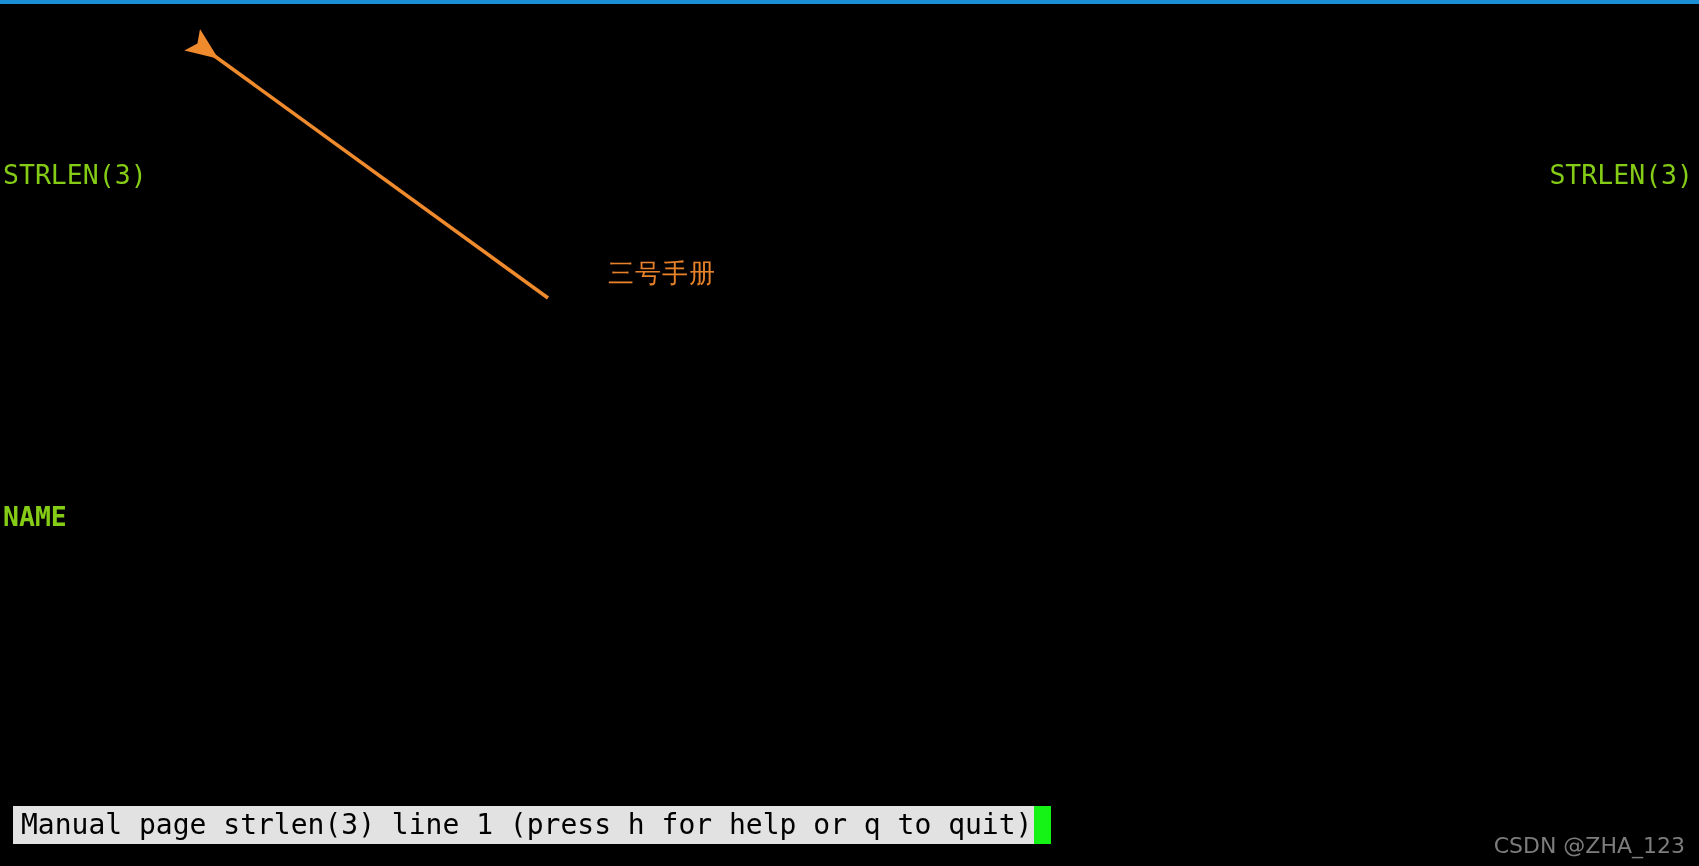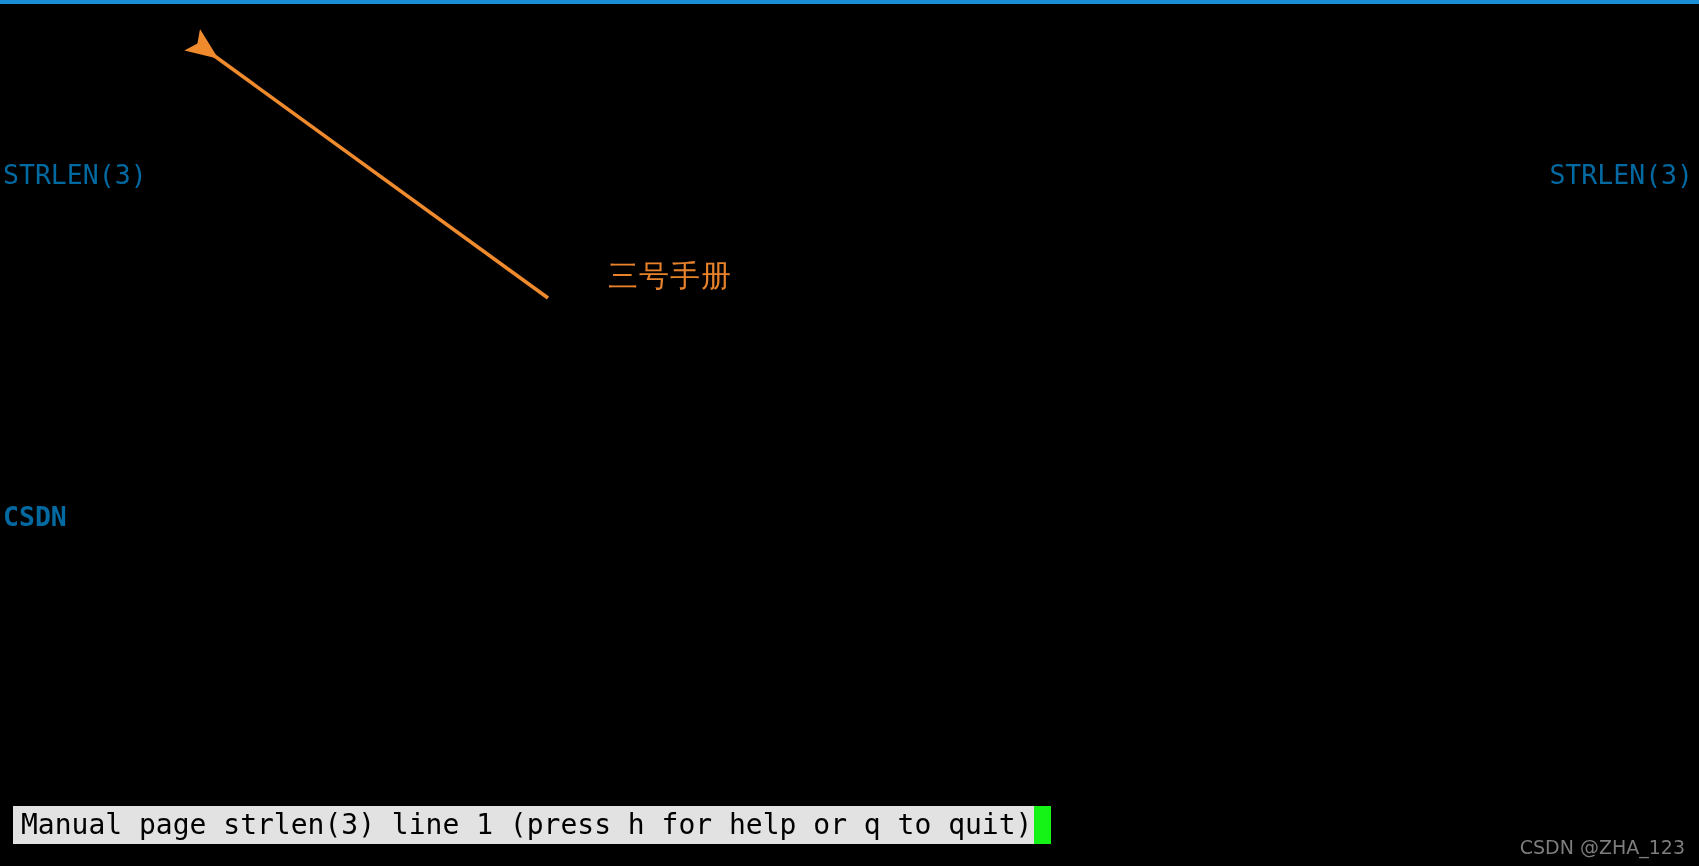--- a/index.html
+++ b/index.html
@@ -24,21 +24,21 @@
     height: 4px;
     background: #1a8fd6;
   }
   
   #term {
     position: absolute;
     left: 0;
     top: 4px;
     width: 1699px;
     height: 800px;
-    color: #0369a1;
+    color: #84cc16;
     font-size: 26.5px;
     line-height: 38px;
     letter-spacing: 0px;
     white-space: pre;
   }
   .row {
     height: 38px;
     white-space: pre;
     padding-left: 3px;
   }
@@ -83,34 +83,34 @@
     width: 1699px;
     height: 866px;
     pointer-events: none;
   }
   #annotation-label {
     position: absolute;
     left: 608px;
     top: 256px;
     color: #e8822a;
     font-family: "DejaVu Sans", "Liberation Sans", sans-serif;
-    font-size: 30px;
+    font-size: 26px;
     font-weight: 500;
     letter-spacing: 1px;
     white-space: pre;
   }
 
   
   #watermark {
     position: absolute;
     right: 14px;
     bottom: 8px;
     color: #7d7d7d;
     font-family: "DejaVu Sans", "Liberation Sans", sans-serif;
-    font-size: 19px;
+    font-size: 22px;
     white-space: pre;
   }
 </style>
 </head>
 <body>
 
 <div id="screen">
 
   <div id="top-border"></div>
 
@@ -118,21 +118,21 @@
 
     
     <div class="hdr-row">
       <span>STRLEN(3)</span>
       <span>STRLEN(3)</span>
     </div>
 
     <div class="blank"></div>
 
     
-    <div class="row b">CSDN</div>
+    <div class="row b">NAME</div>
 
     <div class="blank"></div>
 
     
     
     
 
     
 
     

